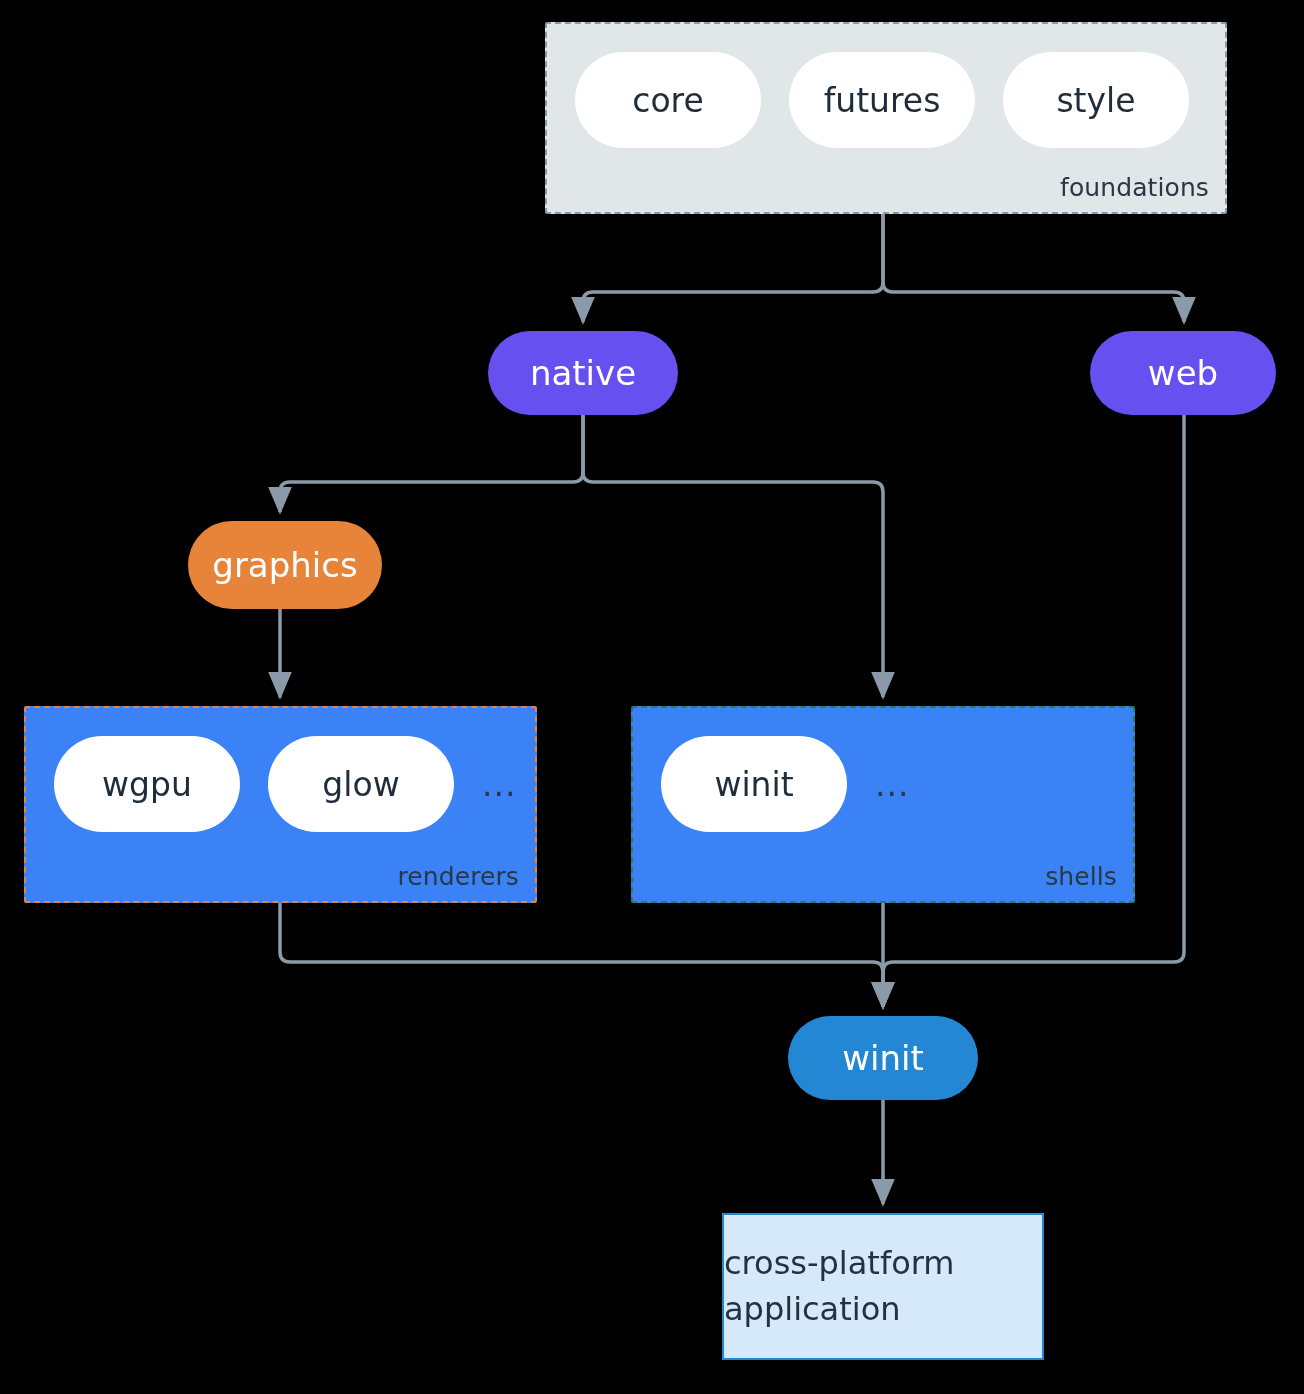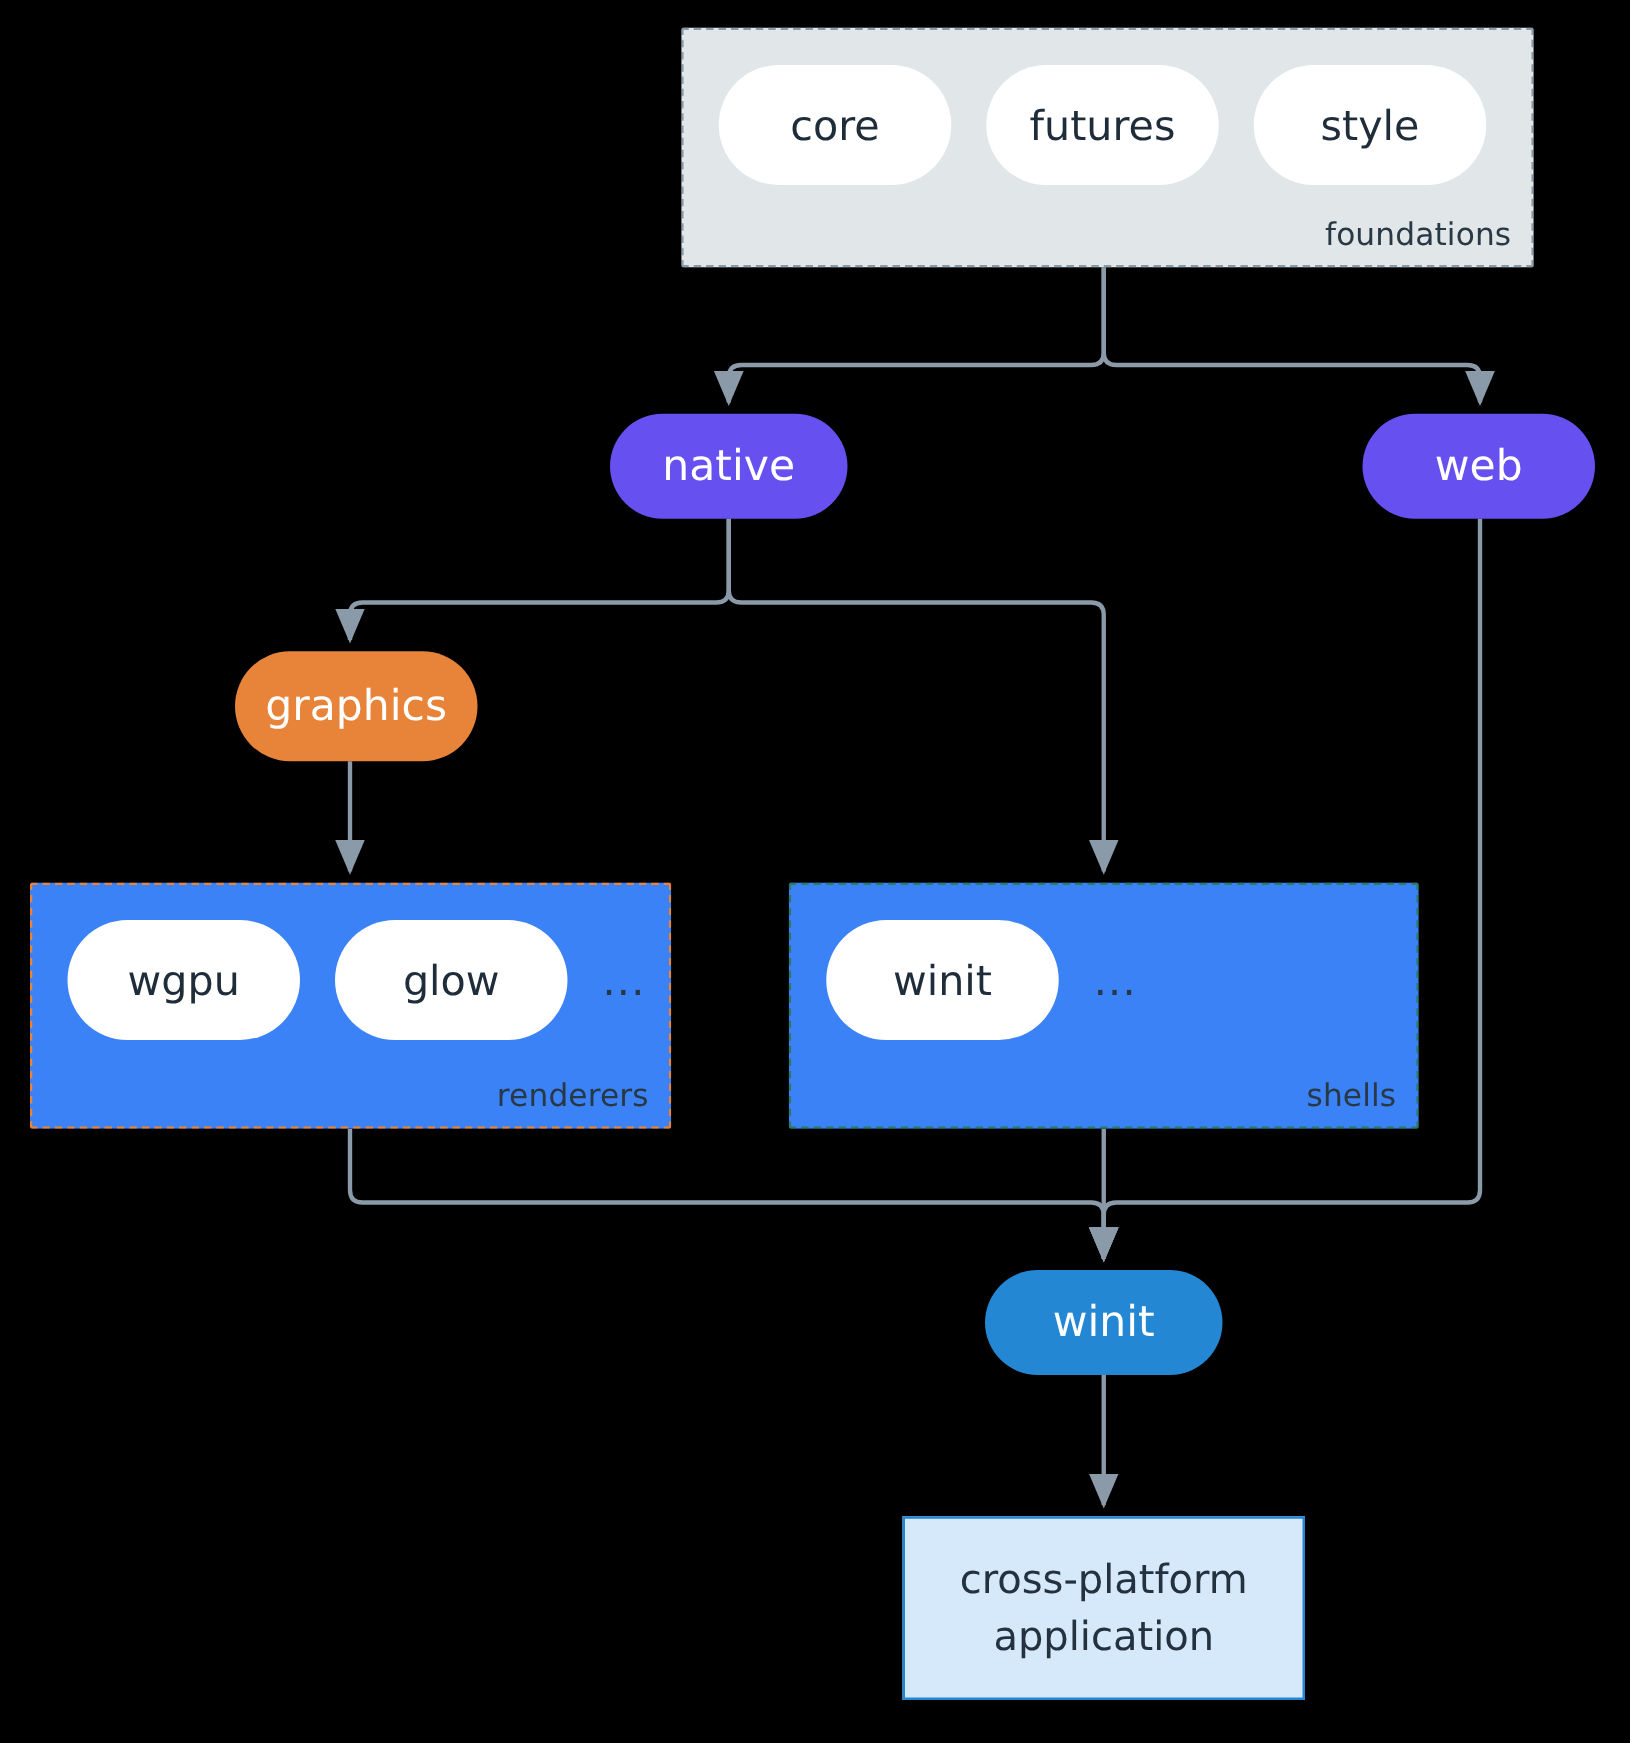--- a/index.html
+++ b/index.html
@@ -130,21 +130,21 @@
   
   #node-application {
     position: absolute;
     left: 722px; top: 1213px;
     width: 322px; height: 147px;
     background: #d6e9fb;
     border: 2px solid #2487d4;
     box-sizing: border-box;
     display: flex;
     flex-direction: column;
-    align-items: center;
+    align-items: flex-start;
     justify-content: center;
     color: #243240;
     font-size: 32px;
     line-height: 1.42;
     text-align: center;
   }
 </style>
 </head>
 <body>
 

